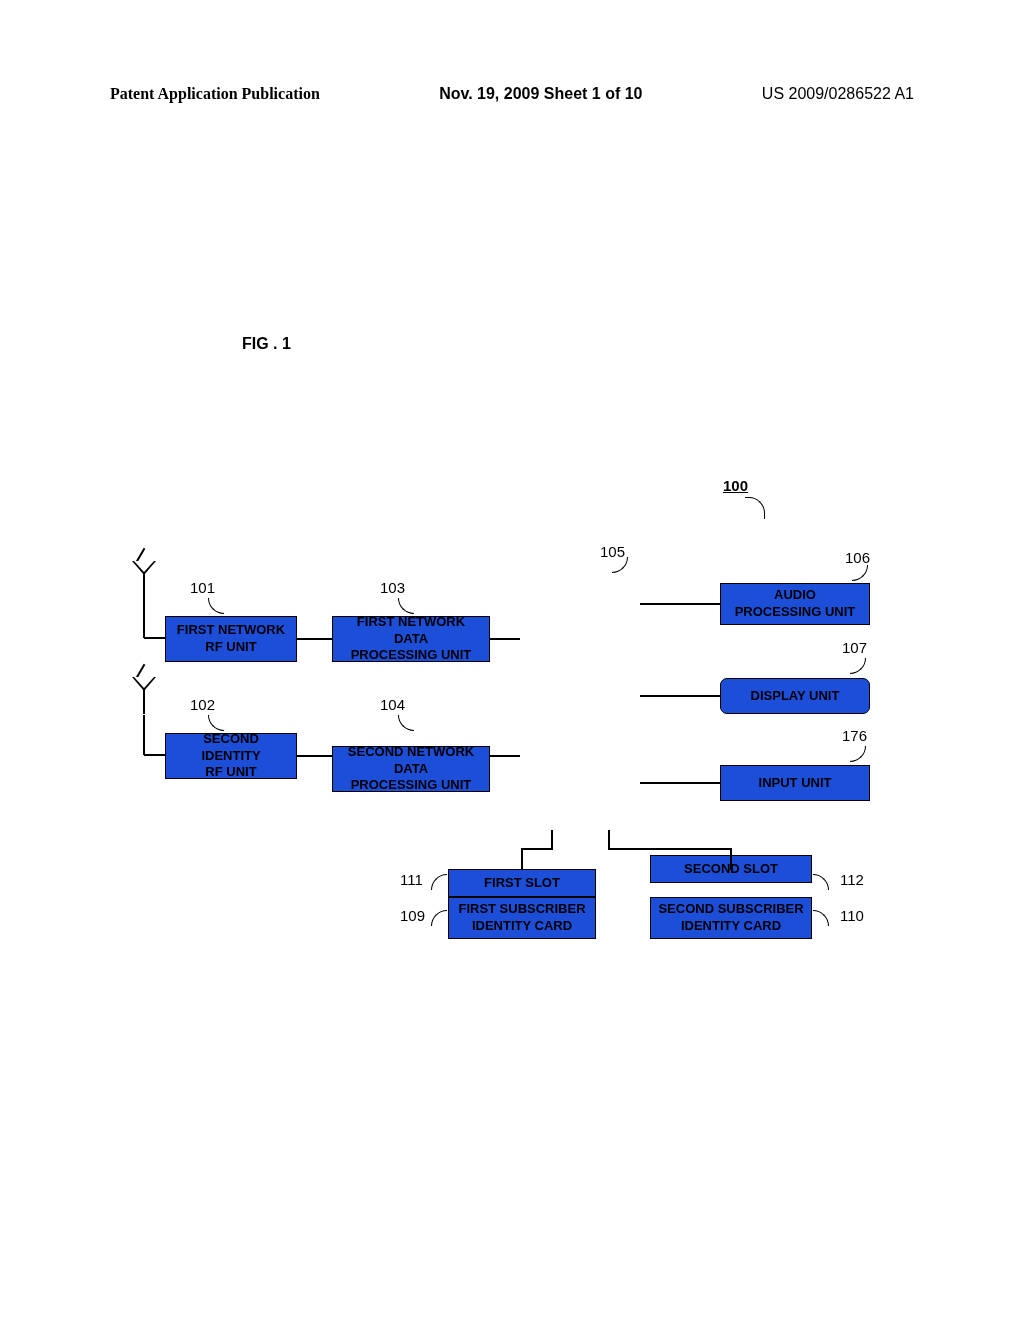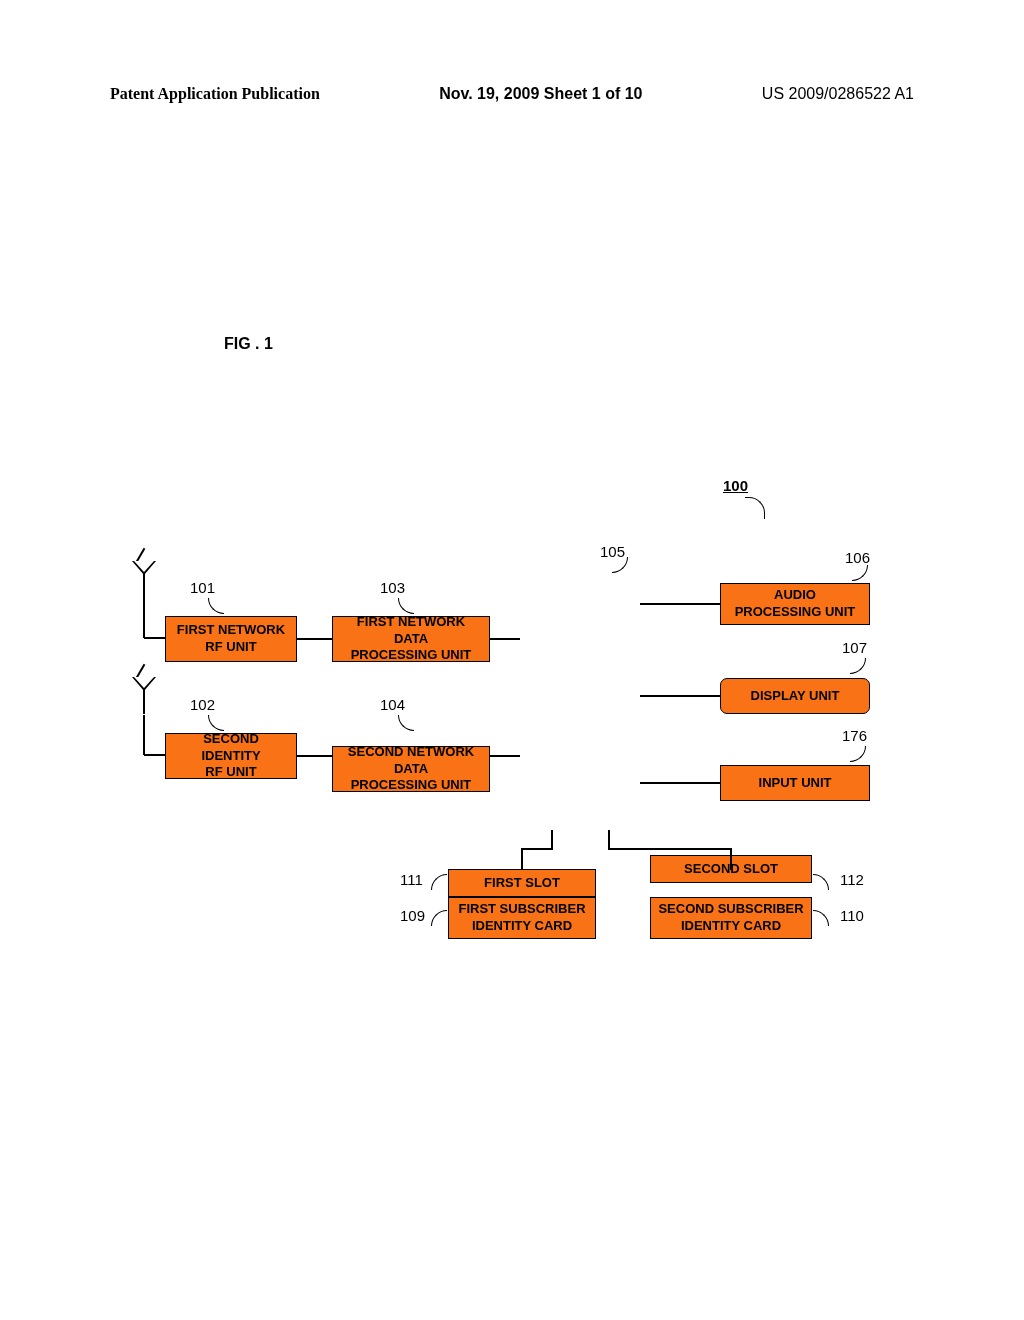--- a/index.html
+++ b/index.html
@@ -29,35 +29,35 @@
       font-family: 'Times New Roman', serif;
     }
     .header-center {
     }
     .header-right {
       font-weight: normal;
     }
     .fig-label {
       position: absolute;
       top: 335px;
-      left: 224px;
+      left: 242px;
       font-size: 16px;
       font-weight: bold;
     }
     .diagram {
       position: absolute;
       top: 555px;
       left: 110px;
       width: 790px;
       height: 410px;
     }
     .box {
       position: absolute;
       border: 1.8px solid #000;
-      background: #f97316;
+      background: #1d4ed8;
       display: flex;
       align-items: center;
       justify-content: center;
       text-align: center;
       font-size: 13px;
       font-weight: bold;
       line-height: 1.3;
       padding: 4px 6px;
     }
     .antenna {

